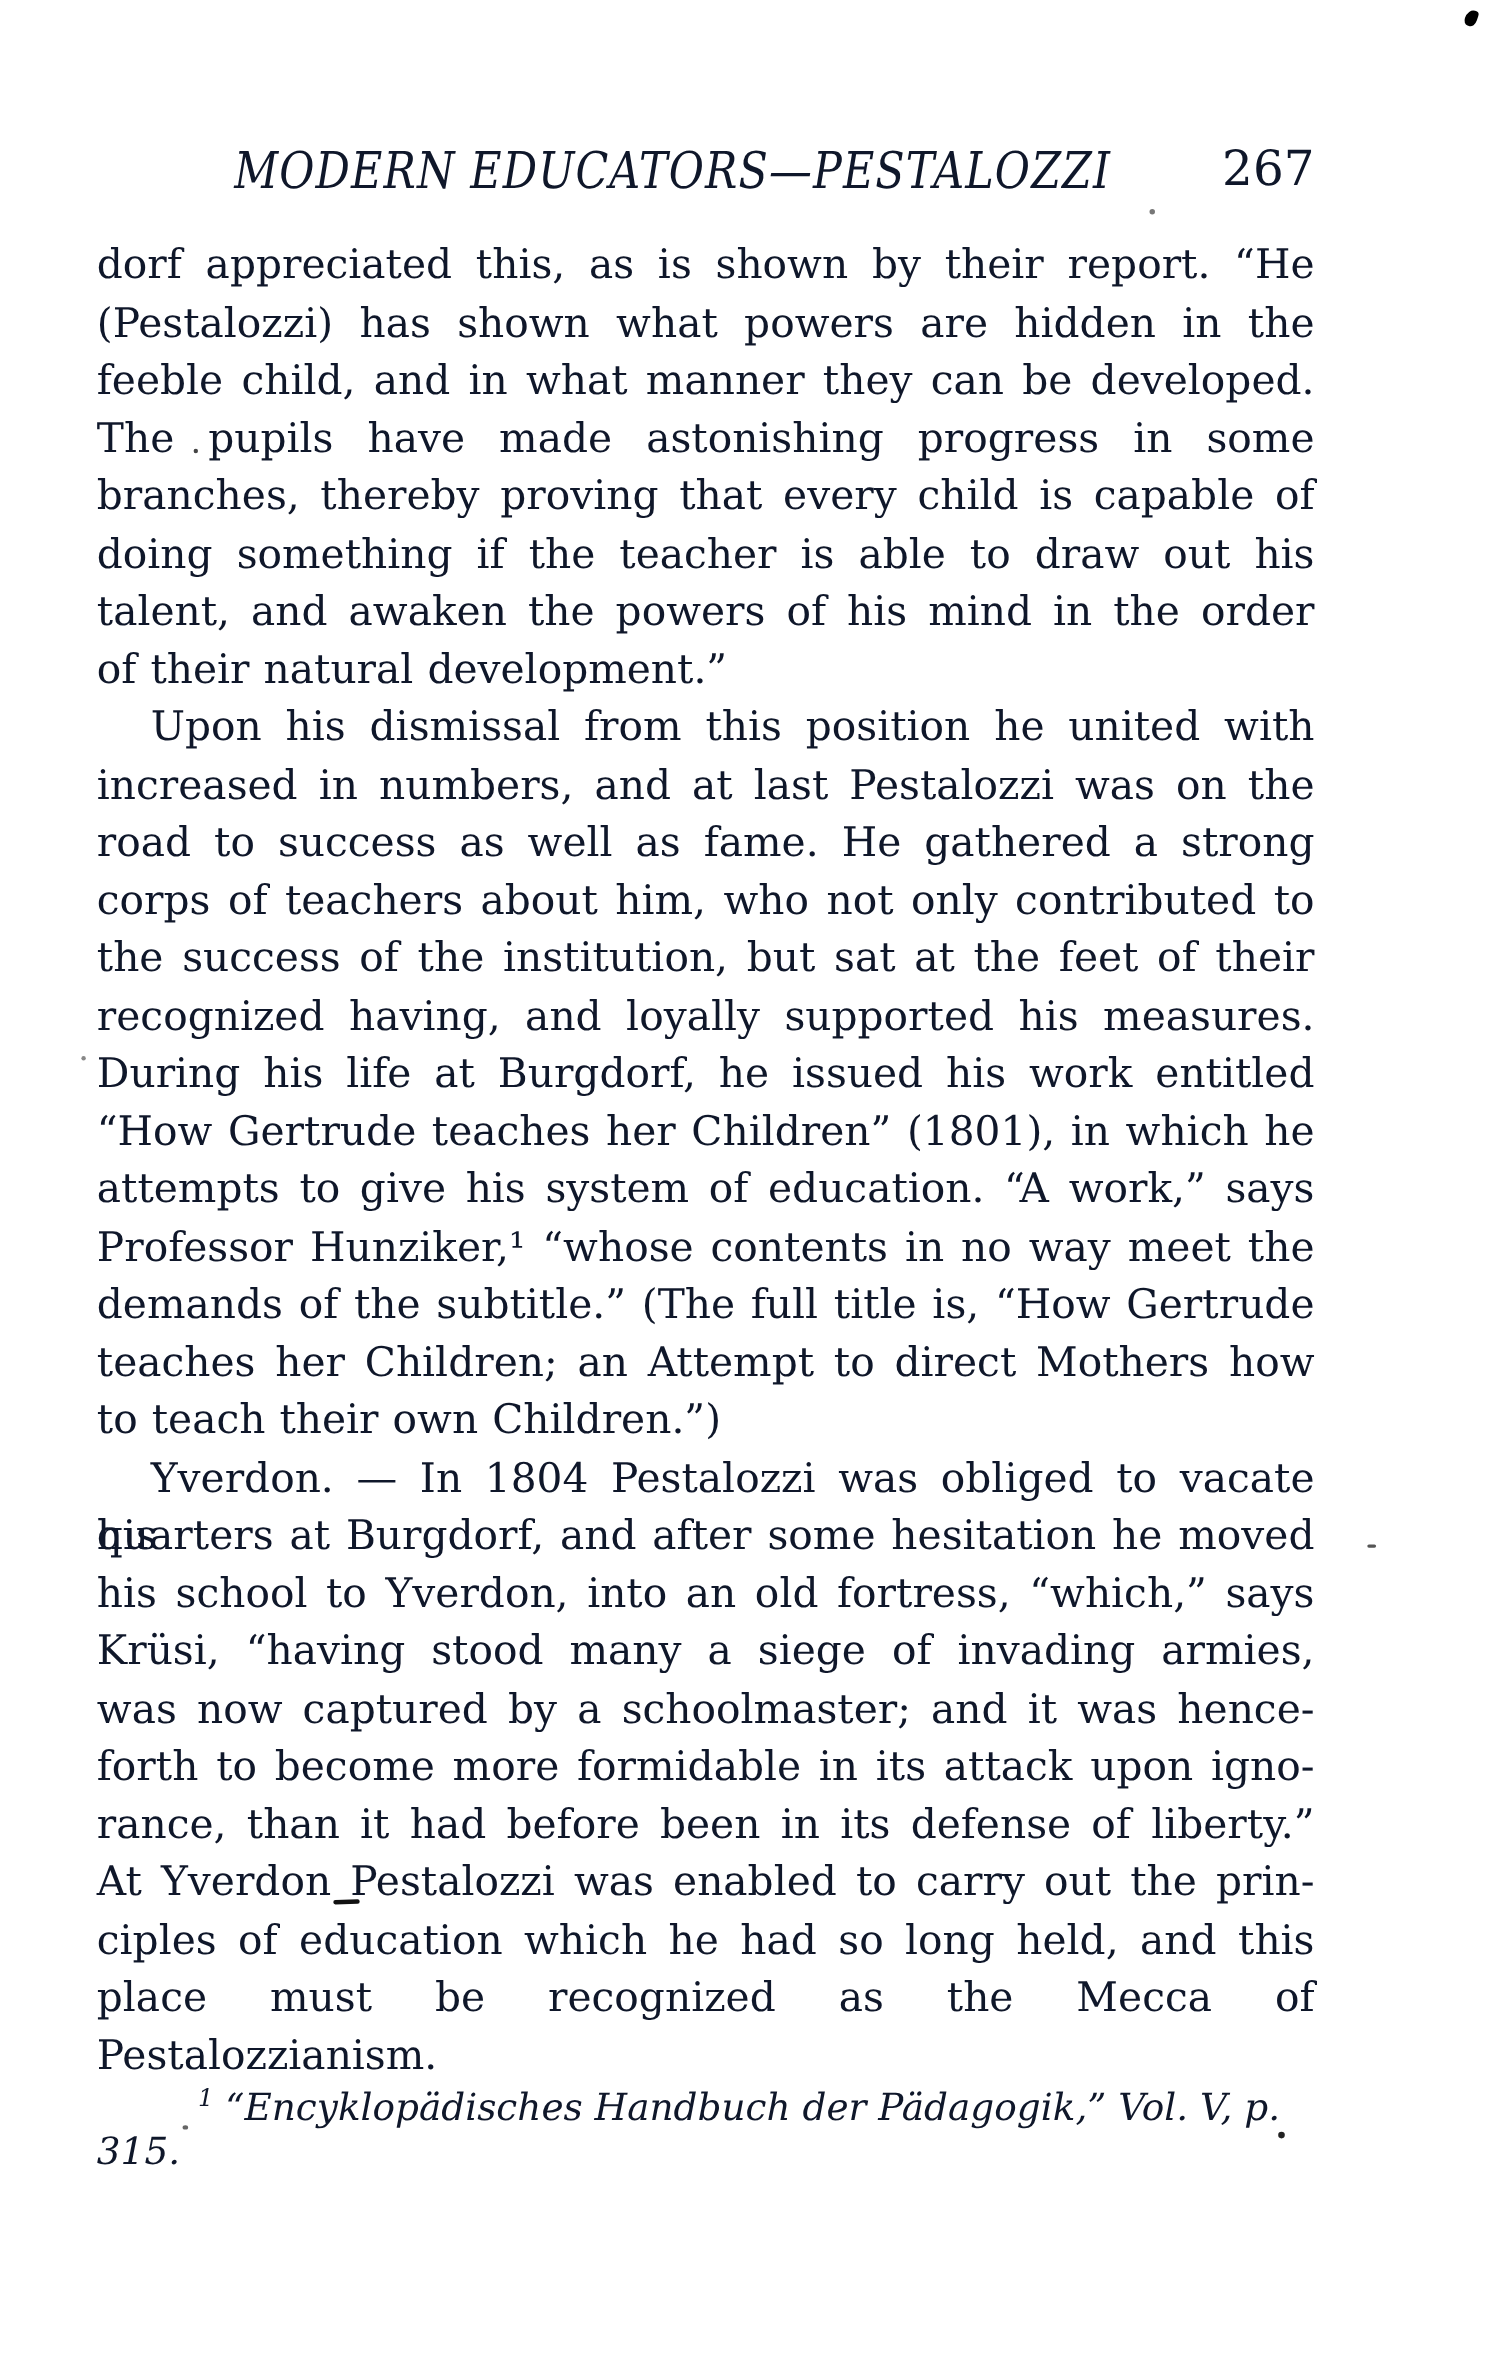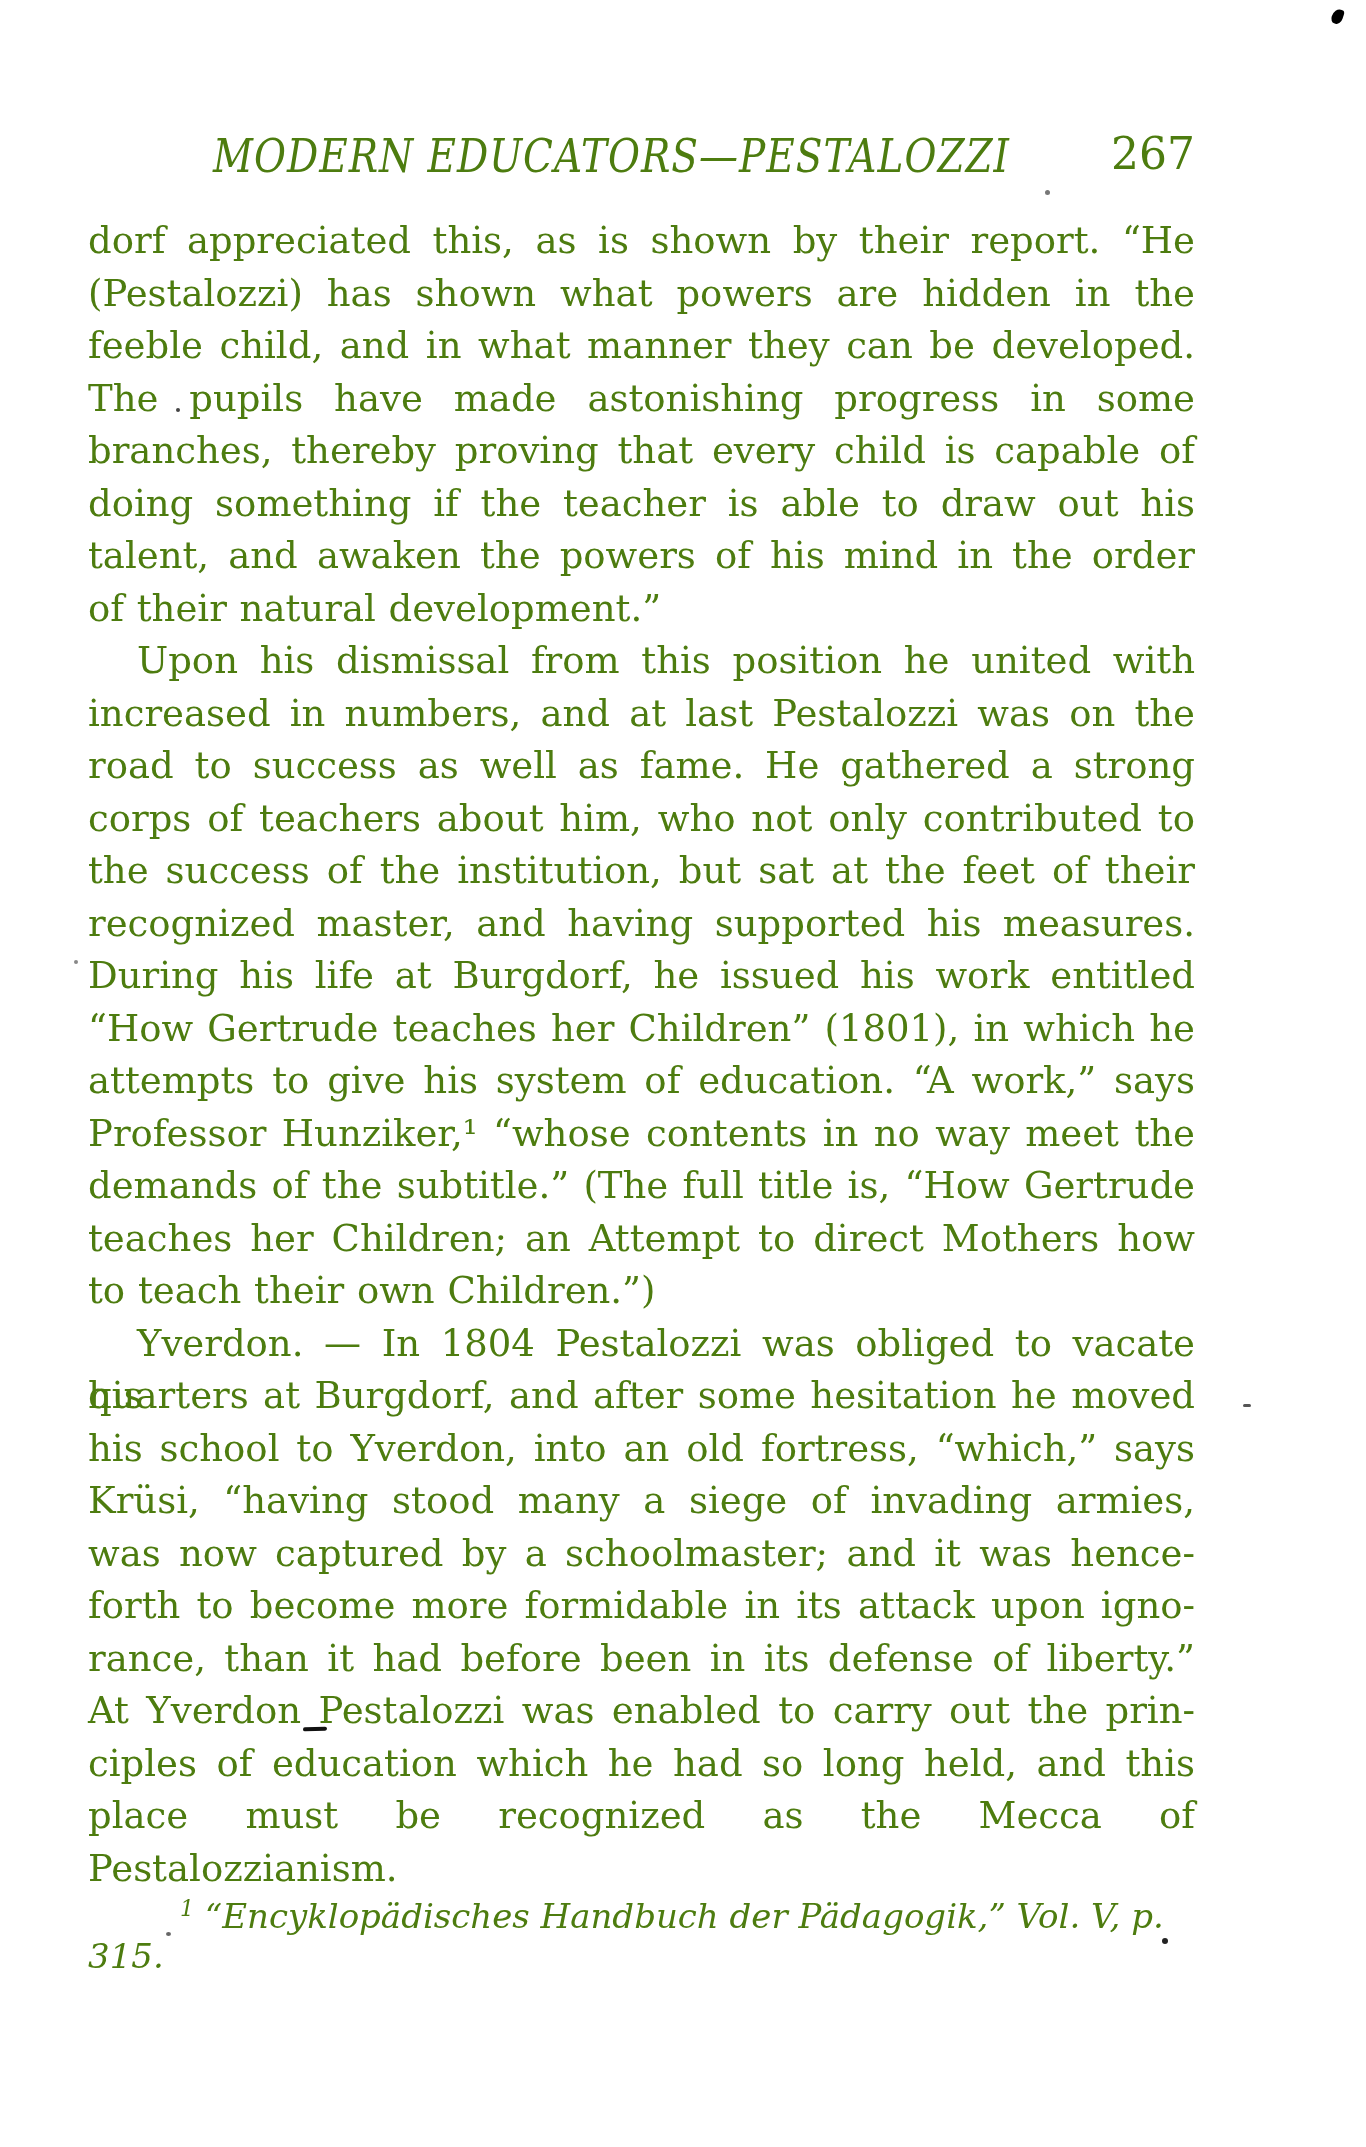--- a/index.html
+++ b/index.html
@@ -1,21 +1,21 @@
 <!DOCTYPE html>
 <html><head>
 <meta charset="utf-8">
 <style>
   html, body { margin: 0; padding: 0; background: #ffffff; }
   .page {
     position: relative;
     width: 1366px;
     height: 2147px;
     background: #ffffff;
-    color: #4d7c0f;
+    color: #0f172a;
     font-family: "DejaVu Serif", serif;
     overflow: hidden;
   }
 
   
   .running-head {
     position: absolute;
     top: 130px;
     left: 88px;
     width: 1107px;
@@ -110,21 +110,21 @@
       <div class="line">The pupils have made astonishing progress in some</div>
       <div class="line">branches, thereby proving that every child is capable of</div>
       <div class="line">doing something if the teacher is able to draw out his</div>
       <div class="line">talent, and awaken the powers of his mind in the order</div>
       <div class="line endp">of their natural development.”</div>
       <div class="line indent">Upon his dismissal from this position he united with</div>
       <div class="line">increased in numbers, and at last Pestalozzi was on the</div>
       <div class="line">road to success as well as fame. He gathered a strong</div>
       <div class="line">corps of teachers about him, who not only contributed to</div>
       <div class="line">the success of the institution, but sat at the feet of their</div>
-      <div class="line">recognized master, and having supported his measures.</div>
+      <div class="line">recognized having, and loyally supported his measures.</div>
       <div class="line">During his life at Burgdorf, he issued his work entitled</div>
       <div class="line">“How Gertrude teaches her Children” (1801), in which he</div>
       <div class="line">attempts to give his system of education. “A work,” says</div>
       <div class="line">Professor Hunziker,¹ “whose contents in no way meet the</div>
       <div class="line">demands of the subtitle.” (The full title is, “How Gertrude</div>
       <div class="line">teaches her Children; an Attempt to direct Mothers how</div>
       <div class="line endp">to teach their own Children.”)</div>
       <div class="line indent"><b>Yverdon.</b><span> — In 1804 Pestalozzi was obliged to vacate his</span></div>
       <div class="line">quarters at Burgdorf, and after some hesitation he moved</div>
       <div class="line">his school to Yverdon, into an old fortress, “which,” says</div>

